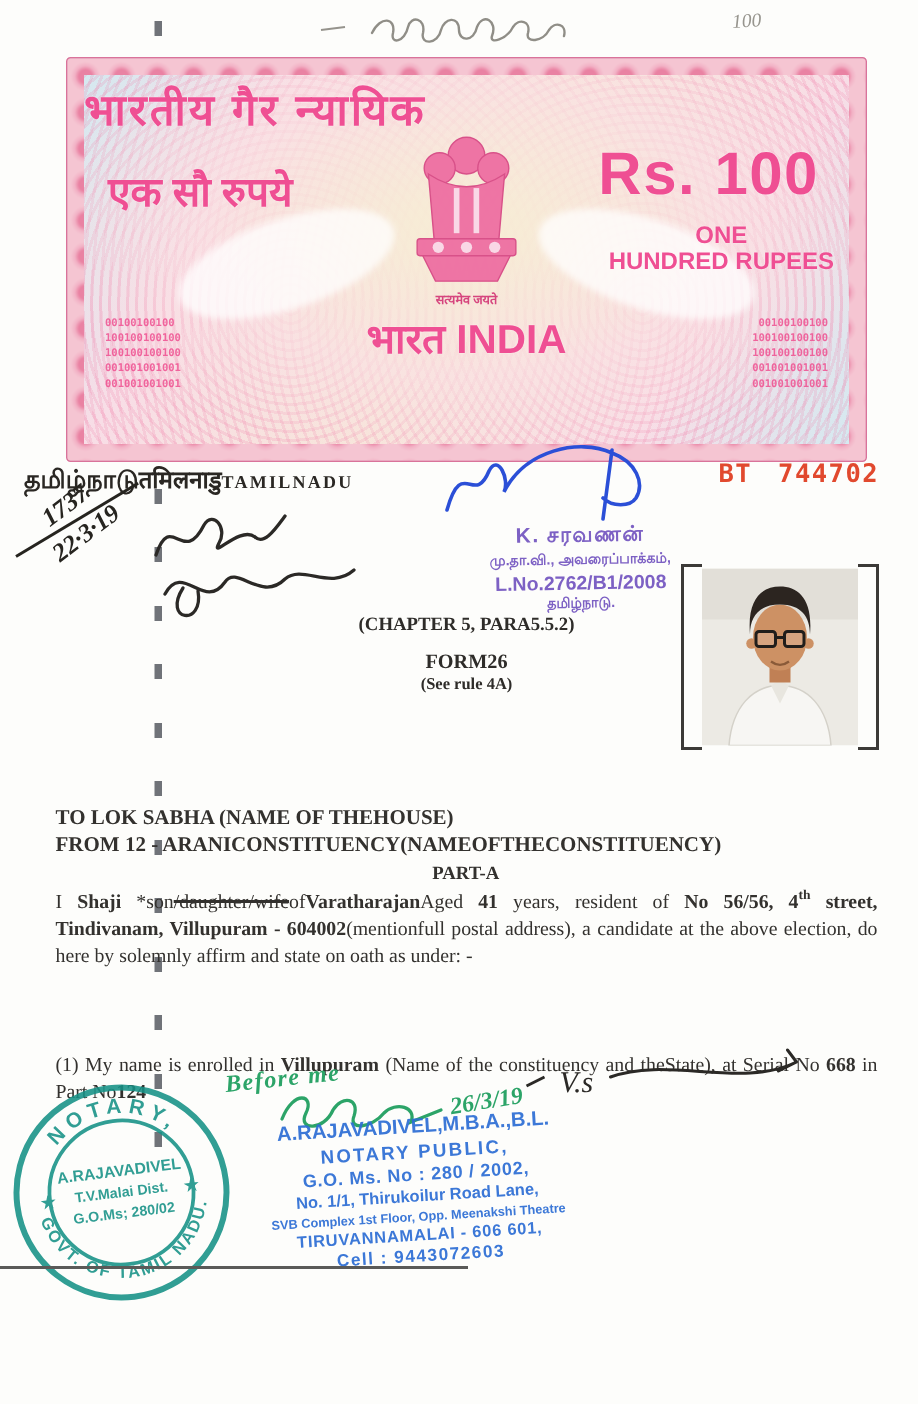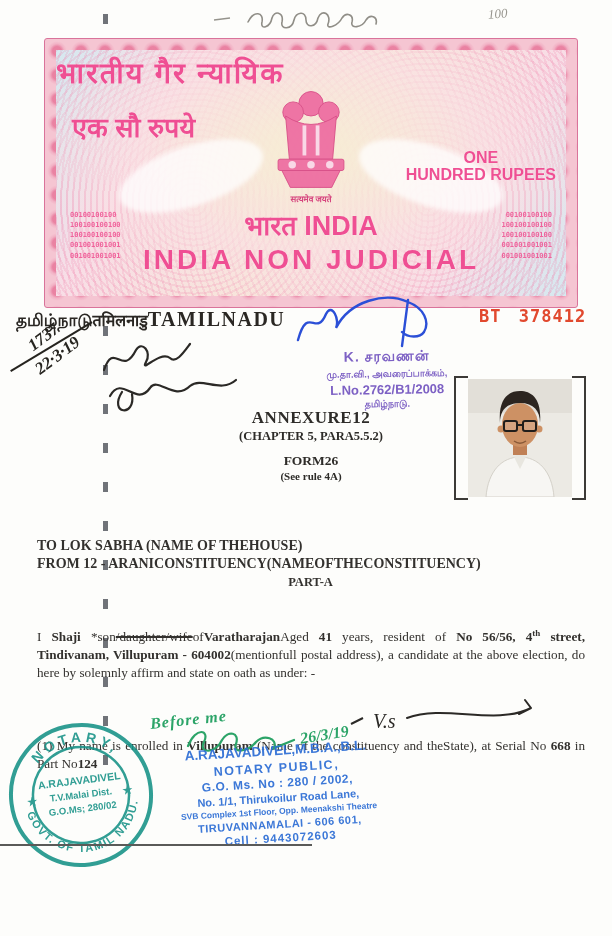--- a/index.html
+++ b/index.html
@@ -41,21 +41,21 @@
   .t-nonjud{left:0;right:0;top:194px;text-align:center;font-size:28px;letter-spacing:3px;}
   .micro{position:absolute;top:160px;font-family:"DejaVu Sans Mono",monospace;font-size:7px;
          line-height:1.45;color:rgba(238,80,145,.85);font-weight:bold;white-space:pre-line;}
   .micro.l{left:14px;} .micro.r{right:14px;text-align:right;}
   .emblem{left:50%;top:34px;transform:translateX(-50%);}
 
   
   .state-row{left:16px;top:308px;display:flex;align-items:baseline;color:#2a2723;}
   .state-ta{font-size:17px;font-weight:bold;}
   .state-hi{font-size:16px;font-weight:bold;}
-  .state-en{font-size:20px;letter-spacing:1.5px;font-weight:bold;}
+  .state-en{font-size:12px;letter-spacing:1.5px;font-weight:bold;}
   .serial{left:479px;top:306px;font-family:"DejaVu Sans Mono",monospace;font-weight:bold;
           font-size:17px;color:#e1492e;letter-spacing:1px;word-spacing:6px;}
 
   
   .sig-blue{left:290px;top:294px;}
   .vendor-stamp{left:294px;top:348px;width:186px;text-align:center;color:#7d61c4;
                 transform:rotate(-1deg);font-family:"Liberation Sans",sans-serif;font-weight:bold;}
   .vendor-stamp .v1{font-size:14px;letter-spacing:1px;}
   .vendor-stamp .v2{font-size:9.5px;margin-top:2px;}
   .vendor-stamp .v3{font-size:13px;margin-top:1px;}
@@ -75,21 +75,21 @@
   
   .annex{left:146px;top:408px;width:330px;text-align:center;color:#2e2c29;}
   .annex .a1{font-size:17px;font-weight:bold;letter-spacing:.5px;}
   .annex .a2{font-size:12.5px;font-weight:bold;margin-top:1px;}
   .annex .a3{font-size:13.5px;font-weight:bold;margin-top:9px;}
   .annex .a4{font-size:11px;font-weight:bold;margin-top:1px;}
   .heading{left:37px;top:496px;width:547px;font-weight:bold;font-size:12.8px;
            text-align:justify;line-height:1.3;letter-spacing:.2px;word-spacing:2px;}
   .tofrom{left:37px;top:537px;width:547px;font-weight:bold;font-size:14px;line-height:1.3;}
   .part-a{left:37px;top:575px;width:547px;text-align:center;font-weight:bold;font-size:12.5px;}
-  .para{left:37px;width:548px;font-size:13.2px;text-align:justify;line-height:1.34;margin-top:36px;}
+  .para{left:37px;width:548px;font-size:13.2px;text-align:justify;line-height:1.34;}
   .p-intro{top:591px;}
   .p-c1{top:655px;line-height:1.42;}
   .p-c2{top:701px;}
   .para b{font-weight:bold;}
   .strike{text-decoration:line-through;text-decoration-thickness:1.5px;}
   sup{font-size:9px;}
 
   
   .before-me{left:150px;top:711px;transform:rotate(-6deg);color:#2ca468;font-style:italic;
              font-size:16px;letter-spacing:1px;font-weight:bold;}
@@ -123,20 +123,21 @@
 
   <div class="abs perf"></div>
 
   <div class="abs paper">
     <div class="paper-inner">
       <div class="wing l"></div>
       <div class="wing r"></div>
 
       <div class="pk t-title">भारतीय गैर न्यायिक</div>
       <div class="pk t-ek">एक सौ रुपये</div>
+      <div class="pk t-rs">Rs. 100</div>
       <div class="pk t-onehundred">
         <div>ONE</div>
         <div>HUNDRED RUPEES</div>
       </div>
 
       <svg class="abs emblem" width="94" height="126" viewBox="0 0 100 134">
         <g fill="#ee6ba0" stroke="#d64583" stroke-width="1" opacity="0.92">
           <circle cx="50" cy="21" r="13"></circle>
           <circle cx="31" cy="30" r="11"></circle>
           <circle cx="69" cy="30" r="11"></circle>
@@ -159,30 +160,29 @@
 100100100100
 001001001001
 001001001001</div>
       <div class="micro r">00100100100
 100100100100
 100100100100
 001001001001
 001001001001</div>
 
       <div class="pk t-bharat">भारत INDIA</div>
-      <div class="pk t-nonjud">INDIA NON JUDICIAL</div>
     </div>
   </div>
 
   <div class="abs state-row">
     <span class="state-ta">தமிழ்நாடு</span>
     <span class="state-hi">तमिलनाडु</span>
     <span class="state-en">TAMILNADU</span>
   </div>
-  <div class="abs serial">BT 378412</div>
+  <div class="abs serial">BT 744702</div>
 
   <svg class="abs sig-blue" width="168" height="60" viewBox="0 0 168 60">
     <path d="M8,46 C18,10 26,44 36,20 C42,8 50,26 46,34 C60,6 96,-2 118,8 C134,14 140,28 134,38 C130,44 118,44 112,38 M118,6 L112,52" stroke="#2b4fd7" stroke-width="2.4" fill="none" stroke-linecap="round"></path>
   </svg>
 
   <div class="abs vendor-stamp">
     <div class="v1">K. சரவணன்</div>
     <div class="v2">மு.தா.வி., அவரைப்பாக்கம்,</div>
     <div class="v3">L.No.2762/B1/2008</div>
     <div class="v4">தமிழ்நாடு.</div>
@@ -214,21 +214,20 @@
       <circle cx="33" cy="50" r="3.5" fill="#cd9164"></circle>
       <circle cx="71" cy="50" r="3.5" fill="#cd9164"></circle>
       <rect x="36" y="42" width="13" height="10" rx="2" fill="rgba(255,255,255,0.18)" stroke="#211e1b" stroke-width="2"></rect>
       <rect x="55" y="42" width="13" height="10" rx="2" fill="rgba(255,255,255,0.18)" stroke="#211e1b" stroke-width="2"></rect>
       <path d="M49,46 L55,46" stroke="#211e1b" stroke-width="2"></path>
       <path d="M46,62 C50,65 54,65 58,62" stroke="#8a5a38" stroke-width="1.5" fill="none"></path>
     </svg>
   </div>
 
   <div class="abs annex">
-    <div class="a1">ANNEXURE12</div>
     <div class="a2">(CHAPTER 5, PARA5.5.2)</div>
     <div class="a3">FORM26</div>
     <div class="a4">(See rule 4A)</div>
   </div>
 
 
   <div class="abs tofrom">
     <div>TO LOK SABHA (NAME OF THEHOUSE)</div>
     <div>FROM 12 - ARANICONSTITUENCY(NAMEOFTHECONSTITUENCY)</div>
   </div>

